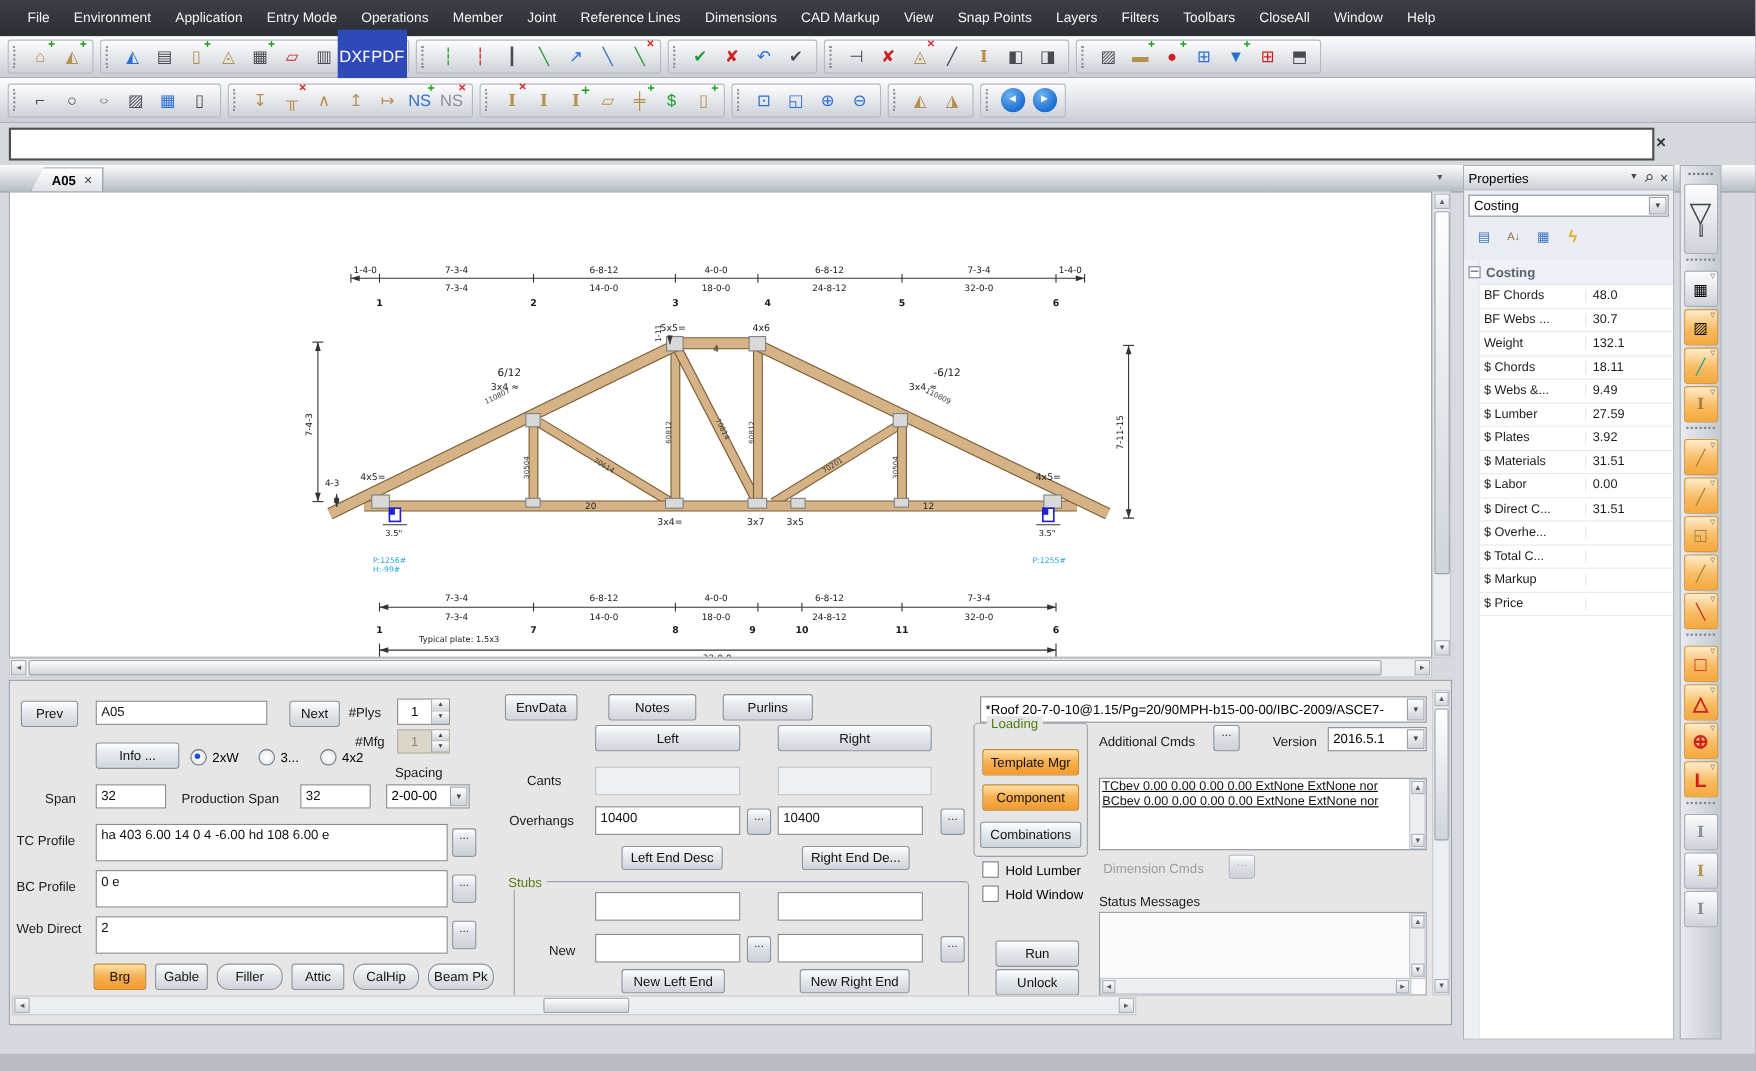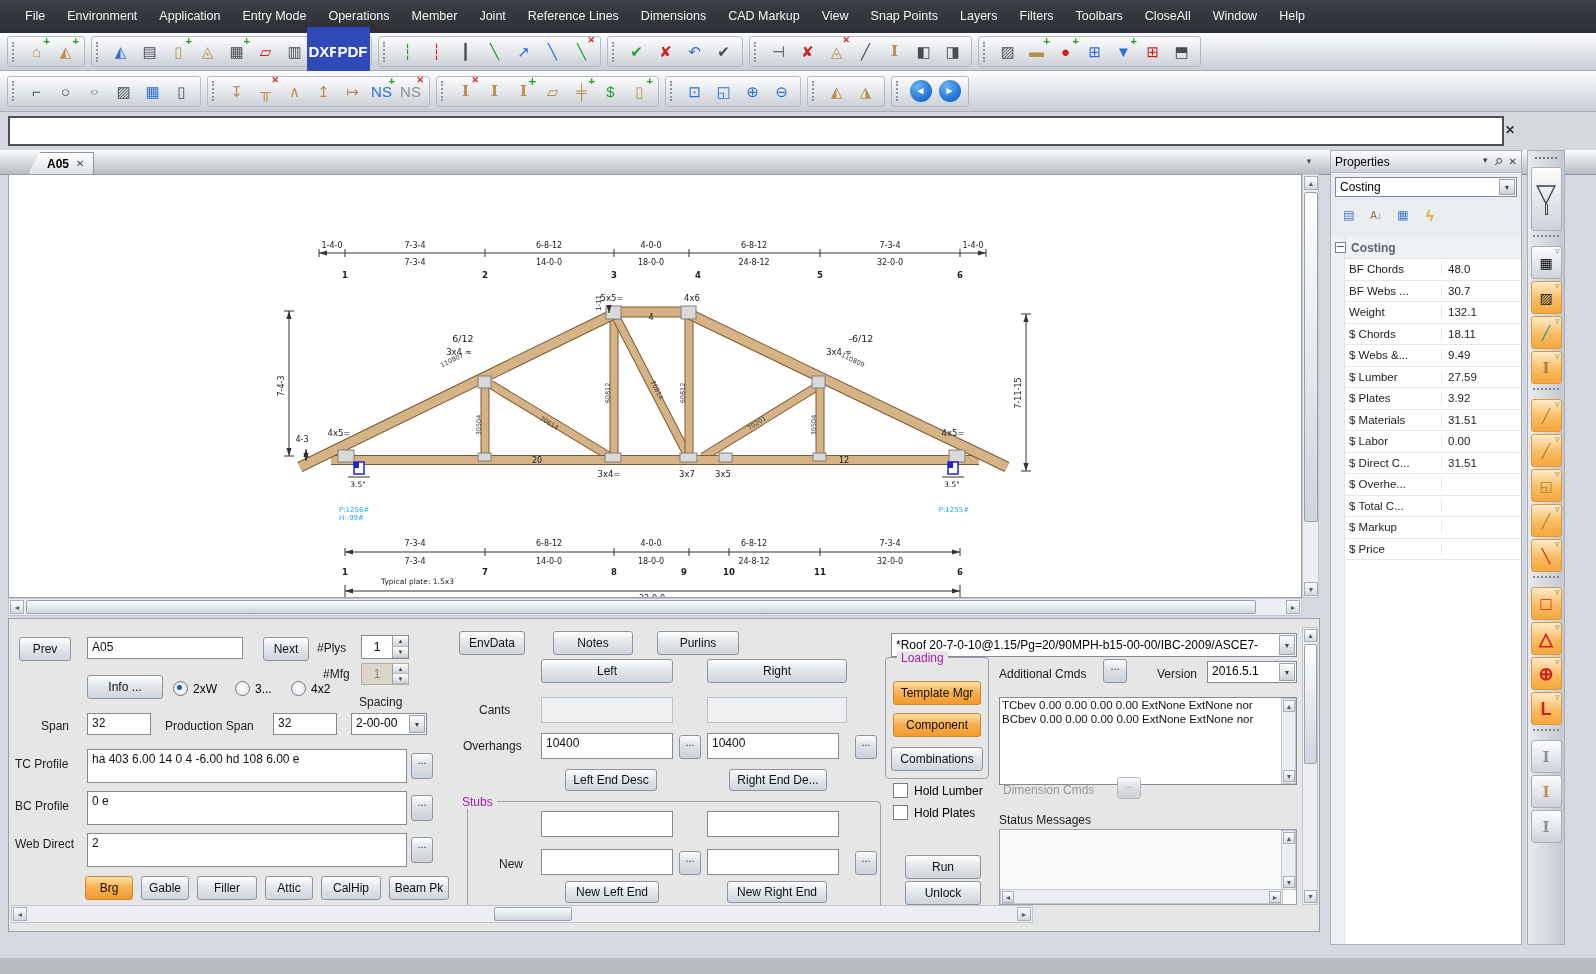--- a/index.html
+++ b/index.html
@@ -11,21 +11,21 @@
   .toolbar{position:absolute;left:0;width:1596px;background:linear-gradient(#fbfcfe,#c9ced6);border-bottom:1px solid #a9aeb6;display:flex;align-items:center;padding-left:4px;box-sizing:border-box;}
   #toolbar1{top:33px;height:38px;}
   #toolbar2{top:71px;height:41px;}
   .tgroup{display:flex;align-items:center;background:linear-gradient(#fdfdfe,#cdd2d9);border:1px solid #b5bac1;border-radius:3px;margin:2px 3px;padding:1px 4px 1px 2px;}
   .tgrip{width:4px;height:20px;border-left:2px dotted #8f959d;margin:0 4px 0 2px;}
   .tbtn{width:27px;height:27px;display:flex;align-items:center;justify-content:center;margin:0 1px;border-radius:3px;position:relative;cursor:default;}
   .tbtn .g{font-size:15px;line-height:1;}
   .c-tan{color:#b8904e;} .c-red{color:#cf2020;} .c-green{color:#1f9d2f;} .c-blue{color:#2b6fd4;} .c-dark{color:#474c52;} .c-gray{color:#8a9097;}
   .plus::after{content:"+";position:absolute;top:-2px;right:0px;color:#17a317;font-weight:bold;font-size:11px;}
   .xov::after{content:"✕";position:absolute;top:-2px;right:0px;color:#d22;font-weight:bold;font-size:9px;}
-  .g-badge{font-size:7.5px;font-weight:bold;background:#2f49b8;color:#fff;padding:17px 2px;line-height:1;border-radius:1px;}
+  .g-badge{font-size:7.5px;font-weight:normal;background:#2f49b8;color:#fff;padding:17px 2px;line-height:1;border-radius:1px;}
   .squish{transform:scaleY(.62);}
   .ib{font-family:"DejaVu Serif",serif;font-weight:bold;}
   .nav{background:radial-gradient(circle at 35% 30%,#6db3ef,#1d6fd1 70%);color:#fff !important;border-radius:50%;width:22px;height:22px;font-size:10px !important;display:flex;align-items:center;justify-content:center;}
   
   #cmdbar{position:absolute;left:0;top:112px;width:1596px;height:38px;background:#d5d9de;}
   #cmd-input{position:absolute;left:8px;top:4px;width:1484px;height:26px;background:#fff;border:2px solid #4f4f4f;font-size:12px;padding:0 4px;font-family:"Liberation Sans",sans-serif;}
   #cmd-close{position:absolute;left:1500px;top:8px;width:20px;height:20px;display:flex;align-items:center;justify-content:center;color:#333;font-size:12px;font-weight:bold;}
   #tabbar{position:absolute;left:0;top:150px;width:1596px;height:24px;background:linear-gradient(#fafbfc,#b6bdc5);border-bottom:1px solid #8f959c;}
   .tab{position:absolute;left:28px;top:2px;height:21px;padding:0 9px 0 18px;background:linear-gradient(#ffffff,#dde2e7);border:1px solid #8f959c;border-bottom:none;clip-path:polygon(12px 0,100% 0,100% 100%,0 100%);display:flex;align-items:center;gap:7px;font-weight:bold;font-size:12px;}
   .tab .x{font-weight:normal;font-size:10px;color:#444;}
@@ -72,38 +72,38 @@
   .btn.orange{background:linear-gradient(#ffe3a9,#f8b254 45%,#f29a2e);border-color:#c68a2f;}
   .btn.run::first-letter{text-decoration:underline;}
   .fld{position:absolute;background:#fff;border:1px solid #848b93;font-size:12px;padding:2px 4px;box-sizing:border-box;white-space:nowrap;overflow:hidden;color:#111;}
   .fld.dis{background:#eef0f2;border-color:#bcc2c9;}
   .lbl{position:absolute;font-size:12px;color:#1b1b1b;white-space:nowrap;}
   .lbl.r{}
   .lbl.dim{color:#9b9b9b;}
   .dots-btn{position:absolute;display:flex;align-items:flex-start;justify-content:center;font-size:11px;background:linear-gradient(#fefefe,#dfe3e8 40%,#ccd2d8);border:1px solid #8d949c;border-radius:3px;box-sizing:border-box;color:#333;}
   .dots-btn.dis{color:#aaa;border-color:#b5bac1;}
   .gbox{position:absolute;border:1px solid #9aa1aa;border-radius:4px;box-sizing:border-box;}
-  .gbox-lbl{position:absolute;background:#e6e6e6;padding:0 4px;font-size:12px;color:#a21caf;}
+  .gbox-lbl{position:absolute;background:#e6e6e6;padding:0 4px;font-size:12px;color:#4d7c0f;}
   .radio{position:absolute;display:flex;align-items:center;gap:5px;font-size:12px;}
   .rdot{width:13px;height:13px;border-radius:50%;border:1px solid #6f767e;background:radial-gradient(#ffffff,#dfe3e7);position:relative;flex:none;}
   .rdot.sel::after{content:"";position:absolute;left:3px;top:3px;width:5px;height:5px;border-radius:50%;background:#1d4ed8;}
   .cb{width:13px;height:13px;background:#fff;border:1px solid #757d85;flex:none;}
   .cbrow{position:absolute;display:flex;align-items:center;gap:6px;font-size:12px;}
   .dd{position:absolute;background:#fff;border:1px solid #848b93;font-size:12px;padding:2px 20px 2px 4px;box-sizing:border-box;white-space:nowrap;overflow:hidden;}
   .dd .da{position:absolute;right:1px;top:1px;bottom:1px;width:16px;background:linear-gradient(#fdfdfd,#cdd3d9);border:1px solid #9aa0a8;display:flex;align-items:center;justify-content:center;font-size:7px;color:#444;box-sizing:border-box;}
   .spinner{position:absolute;display:flex;border:1px solid #848b93;background:#fff;box-sizing:border-box;}
   .spinner .val{flex:1;display:flex;align-items:center;justify-content:center;font-size:12px;}
   .spinner .btns{width:15px;display:flex;flex-direction:column;border-left:1px solid #9aa0a8;}
   .spinner .btns div{flex:1;display:flex;align-items:center;justify-content:center;font-size:6px;color:#444;background:linear-gradient(#fdfdfd,#cdd3d9);border-bottom:1px solid #b6bbc2;}
   .spinner.dis{background:#dad6ca;border-color:#b3aea0;}
   .spinner.dis .val{color:#8d8778;}
   #type-row{position:absolute;left:76px;top:257px;display:flex;gap:8px;}
   .type-btn{position:static;width:48px;height:24px;}
-  .type-btn.wide{width:60px;}
-  #cmds-area{position:absolute;left:990px;top:78px;width:298px;height:88px;background:#fff;border:1px solid #848b93;box-sizing:border-box;overflow:hidden;}
+  .type-btn.wide{width:60px;border-radius:11px;}
+  #cmds-area{position:absolute;left:990px;top:88px;width:298px;height:66px;background:#fff;border:1px solid #848b93;box-sizing:border-box;overflow:hidden;text-decoration:underline;}
   .cmds-line{font-size:11.5px;white-space:nowrap;padding:1px 2px;color:#111;}
   #statusmsg-box{position:absolute;left:990px;top:210px;width:298px;height:76px;background:#fafafa;border:1px solid #9aa0a8;box-sizing:border-box;}
   
   #statusbar{position:absolute;left:0;top:932px;width:1596px;height:26px;background:linear-gradient(#262a2f,#1c2024);color:#e8e8e8;display:flex;align-items:center;padding:0 12px;box-sizing:border-box;font-size:12px;}
   #status-ind{position:absolute;right:58px;top:3px;display:flex;gap:3px;}
   .ind{background:#343a41;border:1px solid #4d545c;color:#b9bfc6;font-size:11px;padding:1px 6px;border-radius:1px;}
   #grip{position:absolute;right:6px;top:6px;width:14px;height:14px;background:
     radial-gradient(circle at 3px 11px,#6b7078 1.5px,transparent 2px),
     radial-gradient(circle at 8px 6px,#6b7078 1.5px,transparent 2px),
     radial-gradient(circle at 8px 11px,#6b7078 1.5px,transparent 2px),
@@ -819,21 +819,21 @@
         <div class="sb-btn" style="left:1px;top:1px;width:12px;height:12px;">▲</div>
         <div class="sb-btn" style="left:1px;bottom:1px;width:12px;height:12px;">▼</div>
       </div>
     </div>
     <div class="cbrow" style="left:884px;top:164px;">
         <span class="cb"></span>
         <span>Hold Lumber</span>
       </div>
     <div class="cbrow" style="left:884px;top:186px;">
         <span class="cb"></span>
-        <span>Hold Plates</span>
+        <span>Hold Window</span>
       </div>
     <div class="lbl dim" style="left:994px;top:164px;">Dimension Cmds</div>
     <div class="dots-btn dis" style="left:1108px;top:158px;width:24px;height:22px;">...</div>
     <div class="lbl" style="left:990px;top:194px;">Status Messages</div>
     <div id="statusmsg-box">
       <div class="sb" style="right:0;top:0;width:15px;height:60px;">
         <div class="sb-btn" style="left:1px;top:1px;width:12px;height:12px;">▲</div>
         <div class="sb-btn" style="left:1px;bottom:1px;width:12px;height:12px;">▼</div>
       </div>
       <div class="sb" style="left:0;bottom:0;width:283px;height:15px;">

